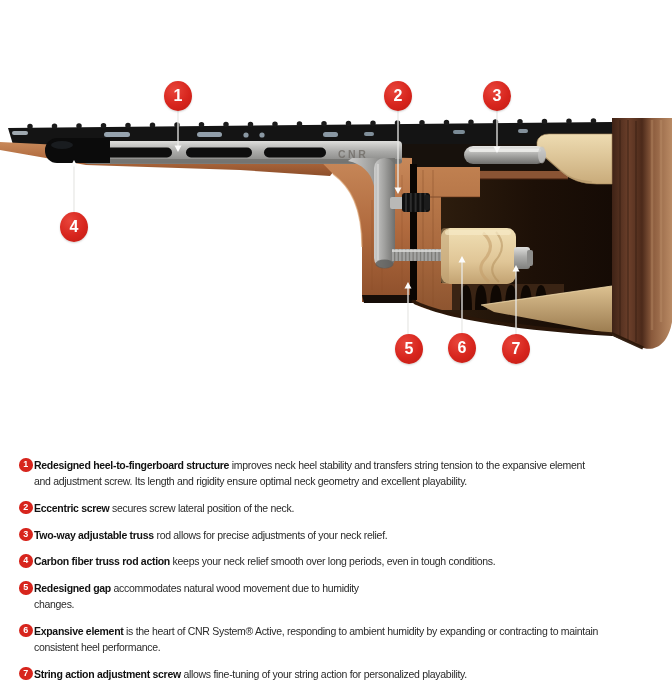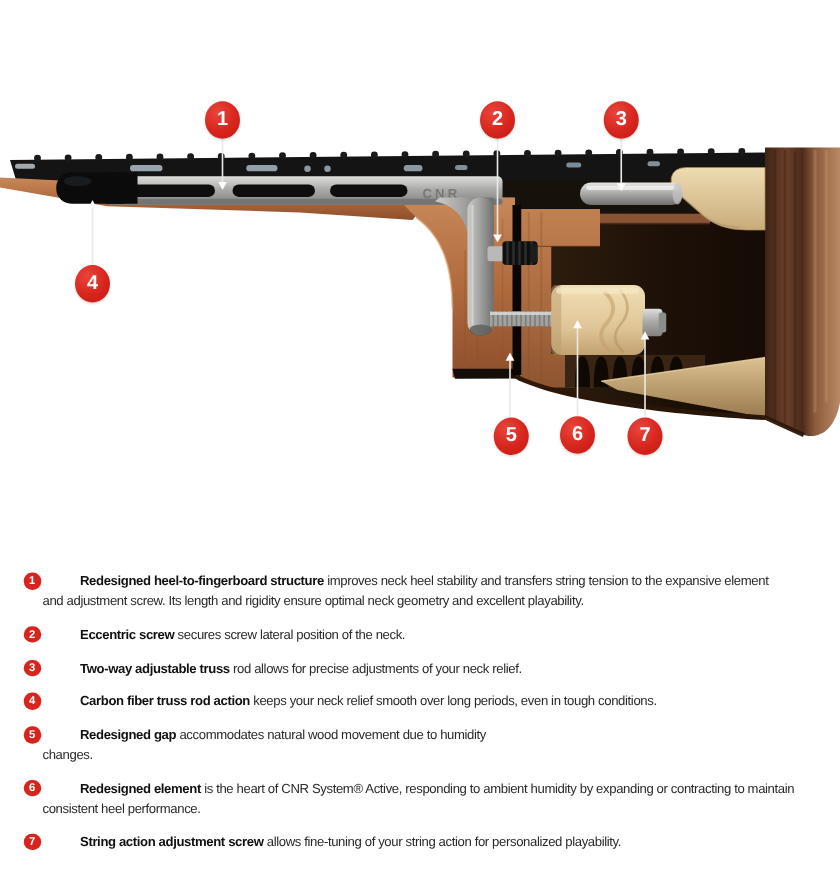--- a/index.html
+++ b/index.html
@@ -14,21 +14,21 @@
     background:radial-gradient(circle at 36% 30%, #e8453b 0%, #d7251d 55%, #c01b13 100%);
     color:#fff;font-weight:bold;font-size:16px;line-height:30px;text-align:center;
     box-shadow:0 1px 2px rgba(0,0,0,.18);
   }
   .co span{display:block;width:100%;}
   .legend{padding:37px 4px 0 0;}
   .item{
     position:relative;margin:0 0 10.5px 0;padding-left:34px;
     font-size:10.5px;line-height:16.2px;letter-spacing:-0.3px;color:#2a2a2a;
   }
-  .item strong{color:#111;font-weight:bold;margin-left:30px;}
+  .item strong{color:#111;font-weight:bold;}
   .item .desc{white-space:pre-line;}
   .dot{
     position:absolute;left:19px;top:1px;width:13.5px;height:13.5px;border-radius:50%;
     background:#d7251d;color:#fff;font-size:9px;font-weight:bold;line-height:13.5px;
     text-align:center;letter-spacing:0;
   }
 </style>
 </head>
 <body>
 
@@ -245,16 +245,16 @@
 </div>
 
 <div class="legend">
   <p class="item"><span class="dot">1</span><strong>Redesigned heel-to-fingerboard structure</strong><span class="desc"> improves neck heel stability and transfers string tension to the expansive element
 and adjustment screw. Its length and rigidity ensure optimal neck geometry and excellent playability.</span></p>
   <p class="item"><span class="dot">2</span><strong>Eccentric screw</strong><span class="desc"> secures screw lateral position of the neck.</span></p>
   <p class="item"><span class="dot">3</span><strong>Two-way adjustable truss</strong><span class="desc"> rod allows for precise adjustments of your neck relief.</span></p>
   <p class="item"><span class="dot">4</span><strong>Carbon fiber truss rod action</strong><span class="desc"> keeps your neck relief smooth over long periods, even in tough conditions.</span></p>
   <p class="item"><span class="dot">5</span><strong>Redesigned gap</strong><span class="desc"> accommodates natural wood movement due to humidity
 changes.</span></p>
-  <p class="item"><span class="dot">6</span><strong>Redesigned element</strong><span class="desc"> is the heart of CNR System® Active, responding to ambient humidity by expanding or contracting to maintain
+  <p class="item"><span class="dot">6</span><strong>Expansive element</strong><span class="desc"> is the heart of CNR System® Active, responding to ambient humidity by expanding or contracting to maintain
 consistent heel performance.</span></p>
   <p class="item"><span class="dot">7</span><strong>String action adjustment screw</strong><span class="desc"> allows fine-tuning of your string action for personalized playability.</span></p>
 </div>
 
 </body></html>

